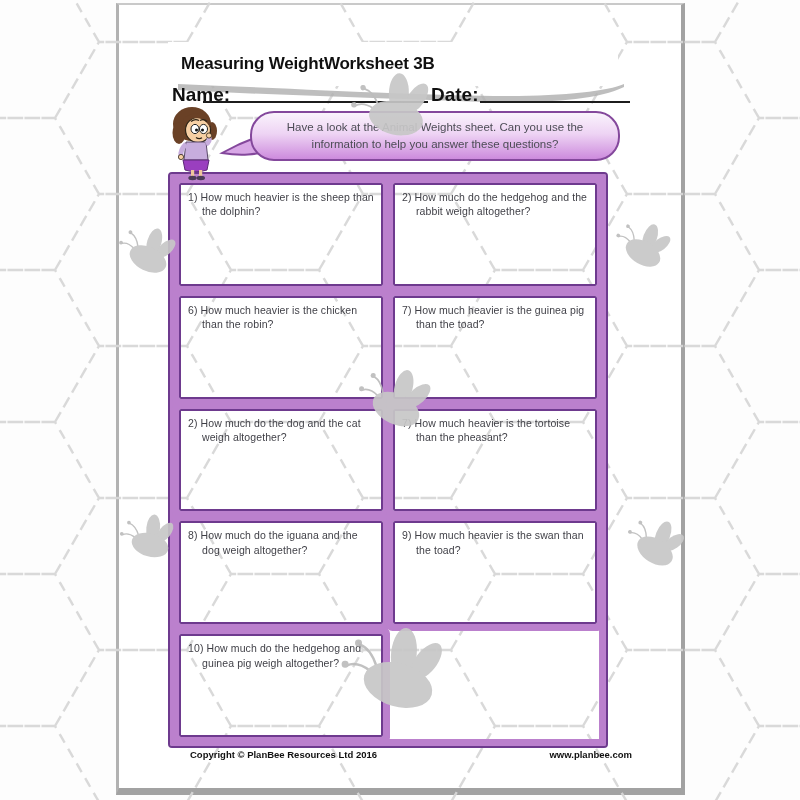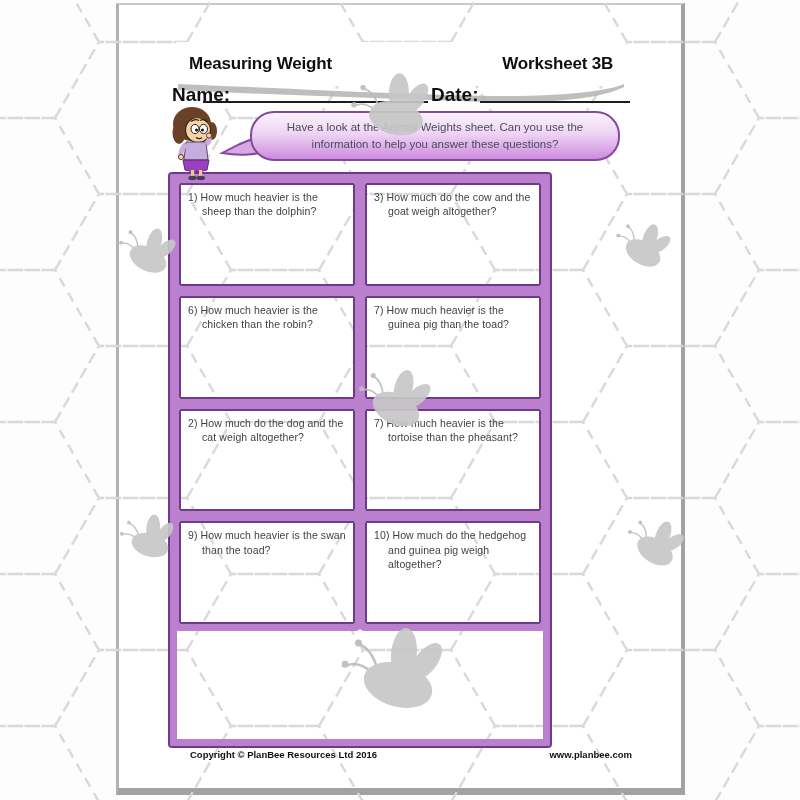--- a/index.html
+++ b/index.html
@@ -15,40 +15,40 @@
     border-top:2px solid #c9c9c9;
     border-left:3px solid #b2b2b2;
     border-right:4px solid #a2a2a2;
     border-bottom:7px solid #a2a2a2;
   }
   
   svg.layer { position:absolute; left:0; top:0; width:800px; height:800px; pointer-events:none; }
   .hex-stroke { fill:none; stroke:#d7d7d7; stroke-width:2.4; stroke-dasharray:8 9; opacity:.95; }
   
   .header-box {
-    position:absolute; left:176px; top:42px; width:450px; height:44px;
-    background:#ffffff; display:flex; align-items:center; justify-content:space-between;
+    position:absolute; left:168px; top:42px; width:450px; height:44px;
+    background:#ffffff; display:flex; align-items:center; justify-content:flex-start;
     padding:0 13px; box-sizing:border-box; z-index:4;
   }
   .header-box .ttl { font-size:17px; font-weight:bold; color:#101010; letter-spacing:-0.2px; }
   
   .nd-label { position:absolute; font-size:19px; font-weight:bold; color:#101010; z-index:5; }
   .nd-line  { position:absolute; height:1.6px; background:#1c1c1c; z-index:5; }
   
   .bubble {
     position:absolute; left:250px; top:111px; width:370px; height:50px;
     border:2px solid #84489c; border-radius:24px; box-sizing:border-box;
     background:linear-gradient(#faf3fc 0%, #eed4f4 45%, #cd8bdd 100%);
     display:flex; align-items:center; justify-content:center; text-align:center;
     padding:4px 16px; z-index:5;
   }
   .bubble p { margin:0; font-size:11.5px; line-height:1.45; color:#4c4c55; }
   
   .grid {
-    position:absolute; left:168px; top:172px; width:384px; height:576px;
+    position:absolute; left:168px; top:172px; width:440px; height:576px;
     box-sizing:border-box; border:2px solid #6e3a8e; border-radius:4px;
     box-shadow:inset 0 0 0 7px #bb80cd;
     padding:9px; display:grid; grid-template-columns:1fr 1fr;
     grid-template-rows:repeat(5,1fr); gap:10px; z-index:3;
   }
   .cell {
     border:2px solid #6e3a8e; border-radius:2px; background:transparent;
     box-shadow:0 0 0 7px #bb80cd;
     padding:5px 7px; box-sizing:border-box;
   }
@@ -113,33 +113,36 @@
 
   <div class="bubble">
     <p>Have a look at the Animal Weights sheet. Can you use the information to help you answer these questions?</p>
   </div>
 
   <div class="grid">
     <div class="cell">
         <p>1) How much heavier is the sheep than the dolphin?</p>
       </div>
     <div class="cell">
-        <p>3) How much do the cow and the goat weigh altogether?</p>
+        <p>2) How much do the hedgehog and the rabbit weigh altogether?</p>
       </div>
     <div class="cell">
         <p>6) How much heavier is the chicken than the robin?</p>
       </div>
     <div class="cell">
         <p>7) How much heavier is the guinea pig than the toad?</p>
       </div>
     <div class="cell">
         <p>2) How much do the dog and the cat weigh altogether?</p>
       </div>
     <div class="cell">
         <p>7) How much heavier is the tortoise than the pheasant?</p>
+      </div>
+    <div class="cell">
+        <p>8) How much do the iguana and the dog weigh altogether?</p>
       </div>
     <div class="cell">
         <p>9) How much heavier is the swan than the toad?</p>
       </div>
     <div class="cell">
         <p>10) How much do the hedgehog and guinea pig weigh altogether?</p>
       </div>
   </div>
 
   <span class="foot left">Copyright © PlanBee Resources Ltd 2016</span>

